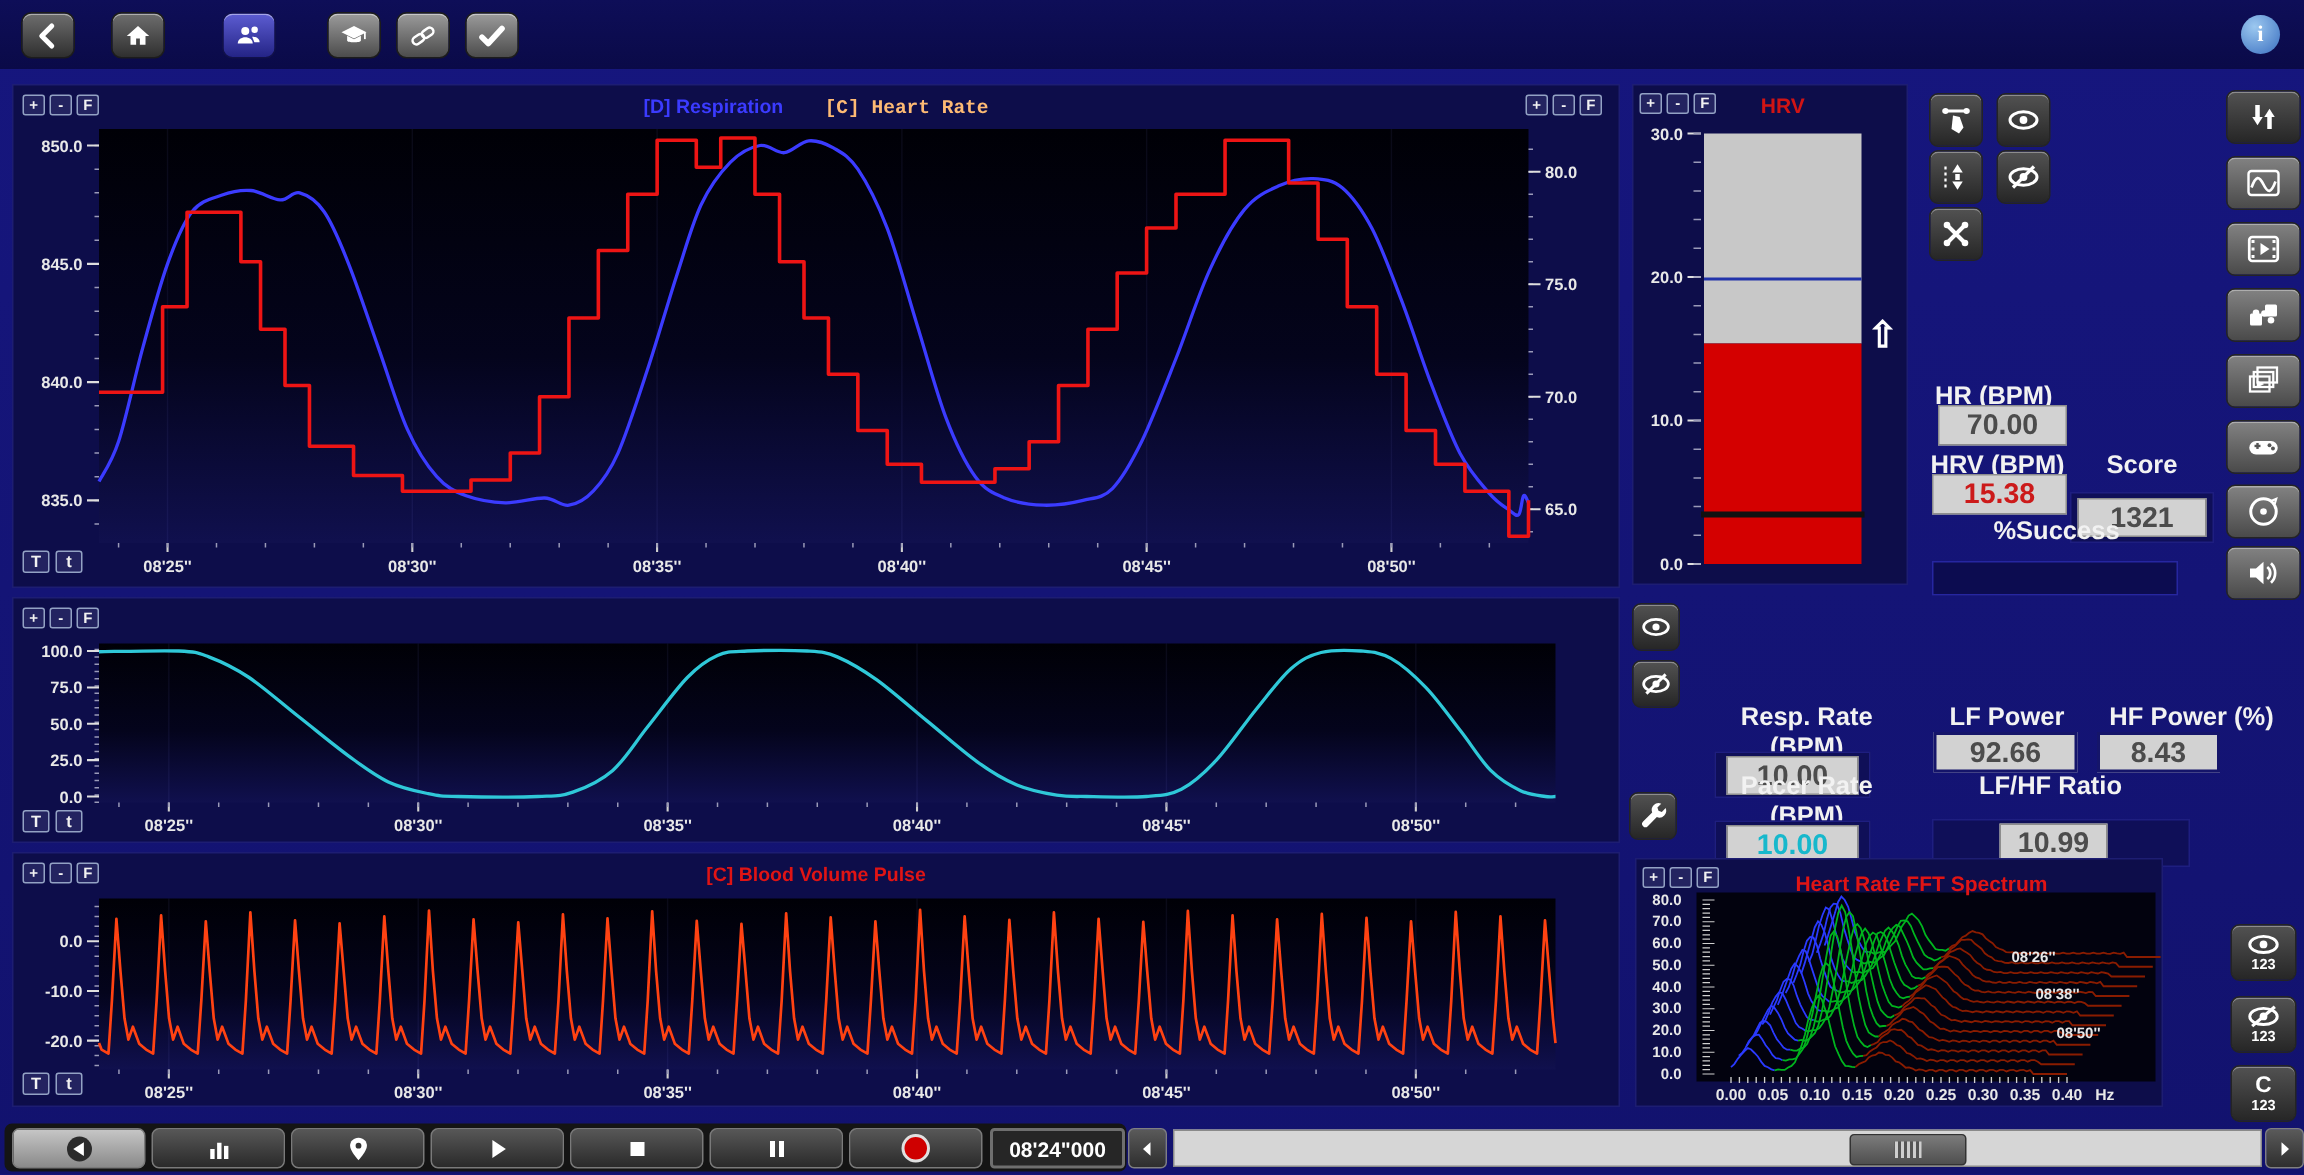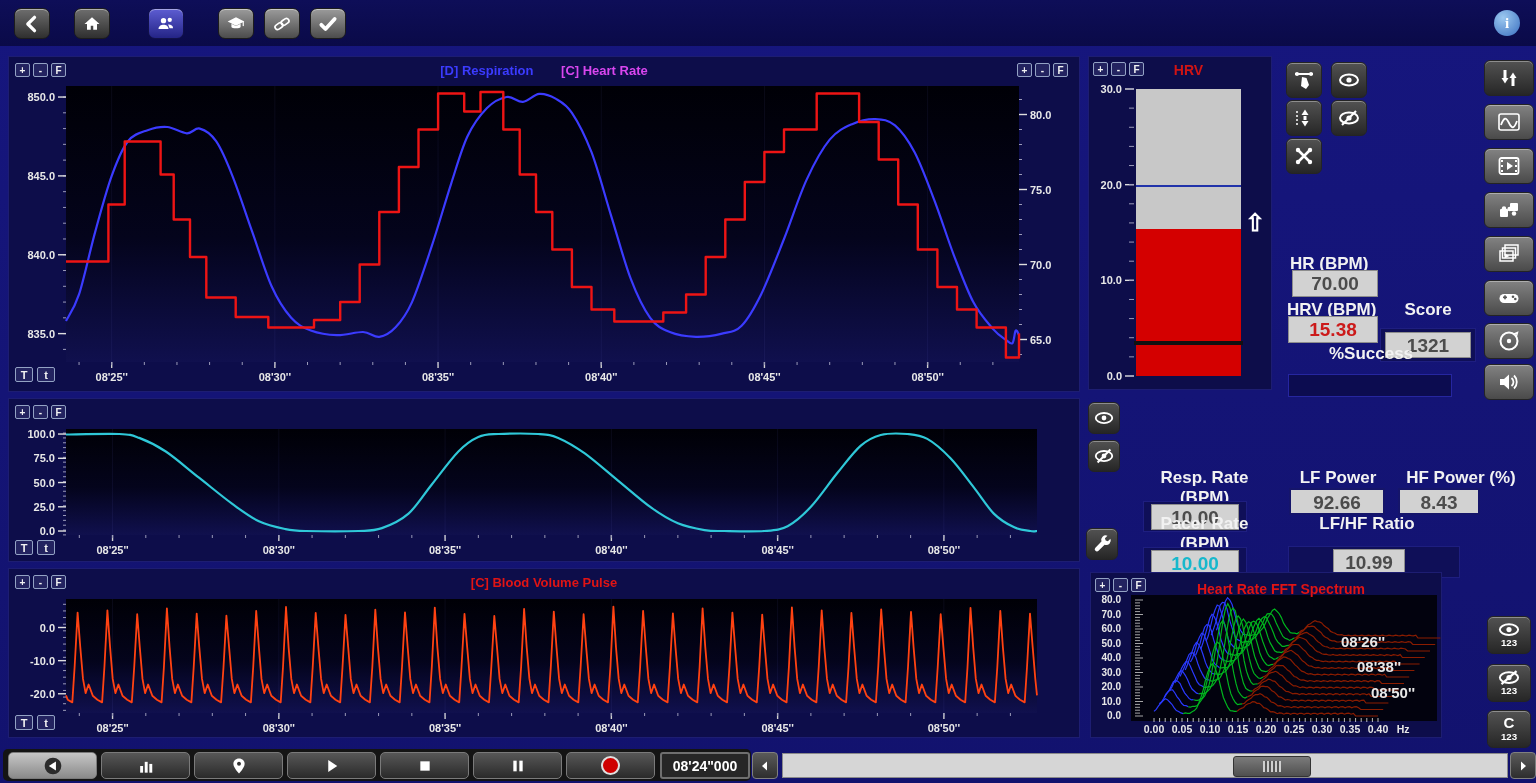--- a/index.html
+++ b/index.html
@@ -38,21 +38,21 @@
   .timebox{position:absolute;left:660px;top:752px;width:90px;height:27px;background:#262626;border:2px solid #6f6f6f;
     border-radius:3px;color:#ffffff;font-weight:bold;font-size:14px;text-align:center;line-height:24px;box-sizing:border-box;}
   .sbarrow{position:absolute;top:752px;width:26px;height:27px;background:linear-gradient(#5a5a5a,#2e2e2e);
     border:1px solid #808080;border-radius:4px;display:flex;align-items:center;justify-content:center;
     color:#ffffff;box-sizing:border-box;cursor:pointer;}
   .sbtrack{position:absolute;left:782px;top:753px;width:726px;height:25px;background:#d6d6d6;
     border:1px solid #8a8a8a;box-sizing:border-box;}
   .sbthumb{position:absolute;left:450px;top:2px;width:76px;height:19px;background:linear-gradient(#7b7b7b,#4f4f4f);
     border:1px solid #333;border-radius:3px;cursor:grab;display:flex;align-items:center;justify-content:center;}
   .grip{width:18px;height:11px;background:repeating-linear-gradient(90deg,#cfcfcf 0 2px,#555 2px 4px);}
-  .ftime{position:absolute;color:#e8e8e8;font-weight:bold;font-size:15px;pointer-events:none;}
+  .ftime{position:absolute;color:#e8e8e8;font-weight:bold;font-size:10px;pointer-events:none;}
   .uparrow{position:absolute;color:#ffffff;font-size:24px;font-weight:bold;cursor:pointer;}
 </style>
 </head>
 <body>
 
 <div class="screen">
 
   <div class="topbar">
     <div class="tbbtn darker" style="left:14px;">
       <svg width="20" height="20" viewBox="0 0 24 24">
@@ -203,21 +203,21 @@
         <text x="1021" y="136.50000000000006" text-anchor="start" font-size="11" fill="#e8e8e8">75.0</text>
         <line x1="1010" y1="207.50000000000003" x2="1018" y2="207.50000000000003" stroke="#dedede" stroke-width="1.4"></line>
         <text x="1021" y="211.50000000000003" text-anchor="start" font-size="11" fill="#e8e8e8">70.0</text>
         <line x1="1010" y1="282.5" x2="1018" y2="282.5" stroke="#dedede" stroke-width="1.4"></line>
         <text x="1021" y="286.5" text-anchor="start" font-size="11" fill="#e8e8e8">65.0</text>
         <path d="M57.0 264.0C59.2 259.5 65.2 252.2 70.1 237.2C75.0 222.2 80.9 193.8 86.4 174.1C91.8 154.4 97.3 133.9 102.7 118.9C108.1 103.9 113.0 91.8 119.0 84.2C125.0 76.6 132.1 75.5 138.6 73.2C145.1 70.8 151.6 69.5 158.2 70.0C164.7 70.5 172.3 76.1 177.8 76.3C183.2 76.6 185.9 70.3 190.8 71.6C195.7 72.9 201.7 76.3 207.1 84.2C212.6 92.1 217.5 103.9 223.4 118.9C229.4 133.9 236.5 155.7 243.0 174.1C249.6 192.5 256.1 214.8 262.6 229.3C269.1 243.8 275.7 253.5 282.2 260.8C288.7 268.2 294.2 270.6 301.8 273.5C309.4 276.3 319.2 277.9 327.9 278.2C336.6 278.5 346.9 274.8 354.0 275.0C361.1 275.3 364.9 280.6 370.3 279.8C375.8 279.0 381.2 276.1 386.6 270.3C392.1 264.5 397.0 258.5 403.0 245.1C408.9 231.7 416.0 209.6 422.5 189.9C429.1 170.2 436.1 145.2 442.1 126.8C448.1 108.4 452.5 92.1 458.4 79.5C464.4 66.9 471.5 57.7 478.0 51.1C484.5 44.5 491.6 41.1 497.6 40.0C503.6 39.0 508.5 45.3 513.9 44.8C519.4 44.2 524.8 37.4 530.2 36.9C535.7 36.4 541.1 38.5 546.6 41.6C552.0 44.8 556.9 46.9 562.9 55.8C568.9 64.7 575.9 78.2 582.5 95.2C589.0 112.3 595.5 137.3 602.0 158.3C608.6 179.4 615.1 204.3 621.6 221.4C628.1 238.5 634.7 251.9 641.2 260.8C647.7 269.8 653.2 271.9 660.8 275.0C668.4 278.2 678.2 279.5 686.9 279.8C695.6 280.0 705.4 278.5 713.0 276.6C720.6 274.8 726.1 275.3 732.6 268.7C739.1 262.2 745.1 251.6 752.2 237.2C759.2 222.7 767.4 201.2 775.0 182.0C782.6 162.8 790.2 138.6 797.9 122.1C805.5 105.5 813.1 91.8 820.7 82.6C828.3 73.4 835.9 70.3 843.6 66.9C851.2 63.4 859.3 61.9 866.4 62.1C873.5 62.4 879.5 62.9 886.0 68.4C892.5 73.9 899.0 82.9 905.6 95.2C912.1 107.6 918.6 125.5 925.1 142.6C931.7 159.6 938.2 180.7 944.7 197.8C951.3 214.8 957.8 232.7 964.3 245.1C970.8 257.4 978.5 265.6 983.9 271.9C989.3 278.2 993.7 280.6 996.9 282.9C1000.2 285.3 1001.8 287.7 1003.5 286.1C1005.1 284.5 1005.6 274.8 1006.7 273.5C1007.8 272.1 1009.5 277.4 1010.0 278.2" fill="none" stroke="#3b3bff" stroke-width="2.2" stroke-linejoin="round"></path>
         <path d="M57.0 204.5H99.4V147.5H115.7V84.5H151.6V117.5H164.7V162.5H181.0V200.0H197.3V240.5H226.7V260.0H259.3V270.5H305.0V263.0H331.2V245.0H350.7V207.5H370.3V155.0H389.9V110.0H409.5V72.5H429.1V36.5H455.2V54.5H471.5V35.0H494.3V72.5H510.7V117.5H527.0V155.0H543.3V192.5H562.9V230.0H582.5V252.5H605.3V264.5H654.3V255.5H677.1V237.5H696.7V200.0H716.3V162.5H735.8V125.0H755.4V95.0H775.0V72.5H807.7V36.5H850.1V65.0H869.7V102.5H889.2V147.5H908.8V192.5H928.4V230.0H948.0V252.5H967.6V270.5H996.9V300.5H1010.0V276.5H1010.0" fill="none" stroke="#ee1414" stroke-width="2.4" stroke-linejoin="round"></path>
       </svg>
     <div class="ctitle">
       <span style="color:#3b3bff;">[D] Respiration</span>
-      <span style="color:#d946ef;">[C] Heart Rate</span>
+      <span style="color:#fdba74;font-family:Liberation Mono, monospace;">[C] Heart Rate</span>
     </div>
     <div class="mini" style="left:6px;top:6px;">+</div>
     <div class="mini" style="left:24px;top:6px;">-</div>
     <div class="mini" style="left:42px;top:6px;">F</div>
     <div class="mini" style="left:1008px;top:6px;">+</div>
     <div class="mini" style="left:1026px;top:6px;">-</div>
     <div class="mini" style="left:1044px;top:6px;">F</div>
     <div class="mini wide" style="left:6px;top:310px;">T</div>
     <div class="mini wide" style="left:28px;top:310px;">t</div>
   </div>

